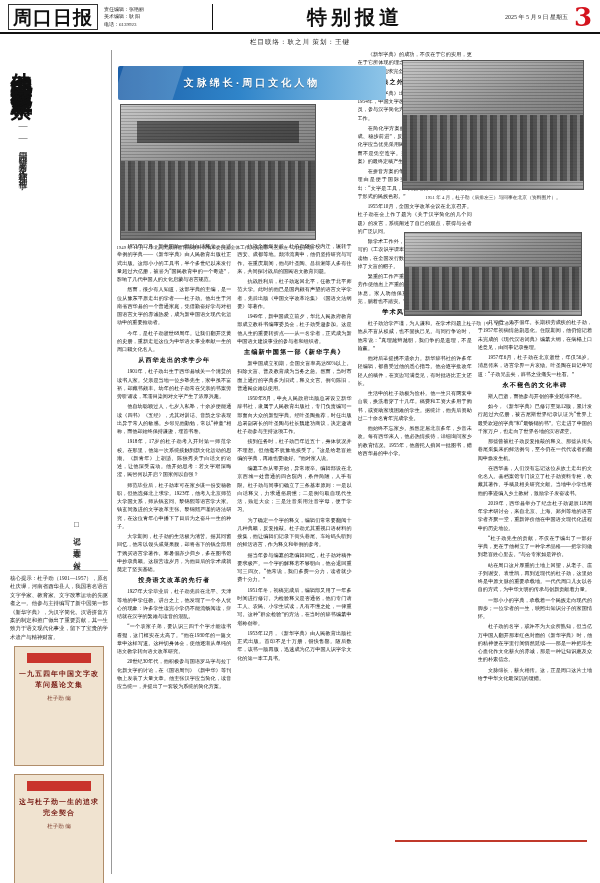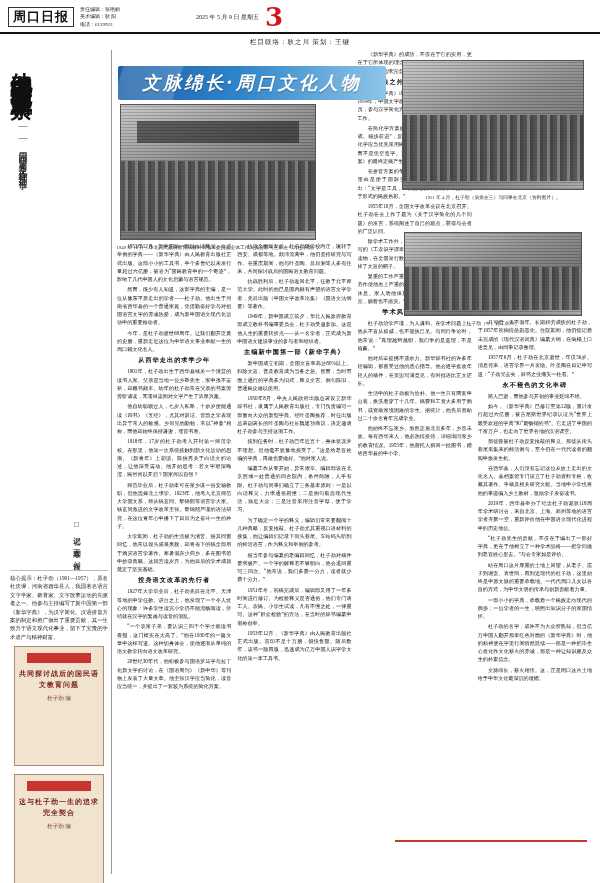--- a/index.html
+++ b/index.html
@@ -23,21 +23,21 @@
   
   .masthead {
     display: flex;
     align-items: center;
     height: 34px;
     padding: 4px 8px 2px 8px;
     border-bottom: 2px solid #111;
   }
   .logo {
     font-family: "DejaVu Serif", serif;
-    font-size: 13px;
+    font-size: 19px;
     font-weight: bold;
     letter-spacing: 1px;
     border: 1px solid #333;
     padding: 2px 4px;
     line-height: 1.1;
     white-space: nowrap;
   }
   .masthead-credits {
     font-size: 5px;
     line-height: 1.5;
@@ -204,25 +204,24 @@
   }
   .banner::before {
     content: "";
     position: absolute; left: 0; top: 0; bottom: 0; width: 60px;
     background: rgba(255,255,255,0.18);
     transform: skewX(-18deg);
   }
   .banner-text {
     font-family: "DejaVu Serif", serif;
     font-weight: bold;
-    font-size: 18px;
+    font-size: 10px;
     letter-spacing: 3px;
     text-shadow: 0 1px 1px rgba(0,0,0,0.35);
     z-index: 2;
-    font-style: italic;
   }
 
   
   .photo {
     background: #9a9a9a;
     border: 1px solid #555;
     position: relative;
     overflow: hidden;
   }
   .photo-inner {
@@ -269,20 +268,23 @@
 
 <div class="page">
 
   <div class="masthead">
     <div class="logo">周口日报</div>
     <div class="masthead-credits">
       <div>责任编辑：张艳丽</div>
       <div>美术编辑：耿 阳</div>
       <div>电话：6139923</div>
     </div>
+    <div class="masthead-title-wrap">
+      <div class="masthead-title">特别报道</div>
+    </div>
     <div class="masthead-right">
       <div class="masthead-date">2025 年 5 月 9 日 星期五</div>
       <div class="page-number">3</div>
     </div>
   </div>
 
   <div class="bylinebar">栏目联络：耿之川  策划：王键</div>
 
   <div class="banner">
     <span class="banner-text">文脉绵长·周口文化人物</span>
@@ -315,21 +317,21 @@
       <div class="vtitle">他主编了新中国首部《新华字典》</div>
       <div class="vsub">——周口西华籍著名文化人物杜子劲往事</div>
       <div class="vauthor">□记者 王耀泰 付永奇</div>
 
       <div class="bio-box">
         <span>核心提示：</span><span>杜子劲（1901—1957），原名杜庆墀，河南省西华县人，我国著名语言文字学家、教育家、文字改革运动的先驱者之一。他参与主持编写了新中国第一部《新华字典》，为汉字简化、汉语拼音方案的制定和推广做出了重要贡献，其一生致力于语文现代化事业，留下了宝贵的学术遗产与精神财富。</span>
       </div>
 
       <div class="book book1">
         <div class="book-bar"></div>
-        <div class="book-title">共同探讨战后的国民语文教育问题</div>
+        <div class="book-title">一九五四年中国文字改革问题论文集</div>
         <div class="book-sub">杜子劲 编</div>
       </div>
 
       <div class="book book2">
         <div class="book-bar"></div>
         <div class="book-title">这与杜子劲一生的追求完全契合</div>
         <div class="book-sub">杜子劲 编</div>
       </div>
 
     </div>

